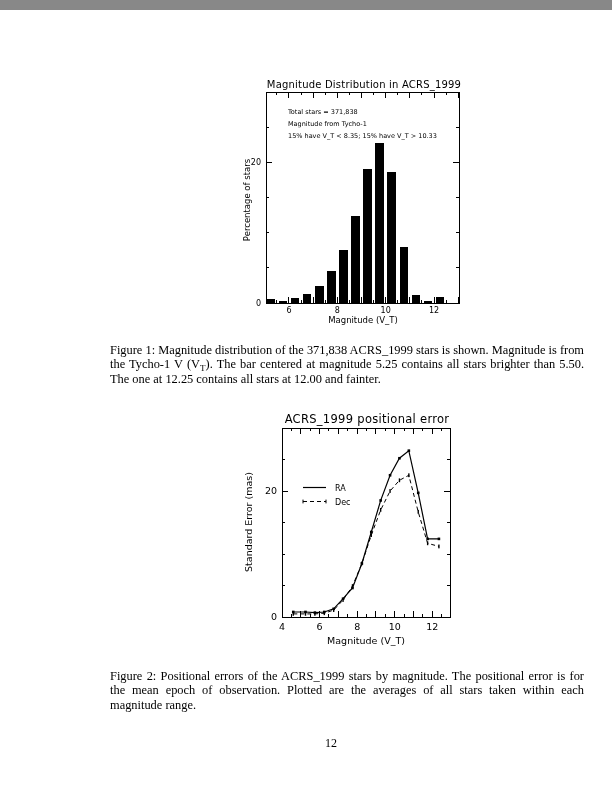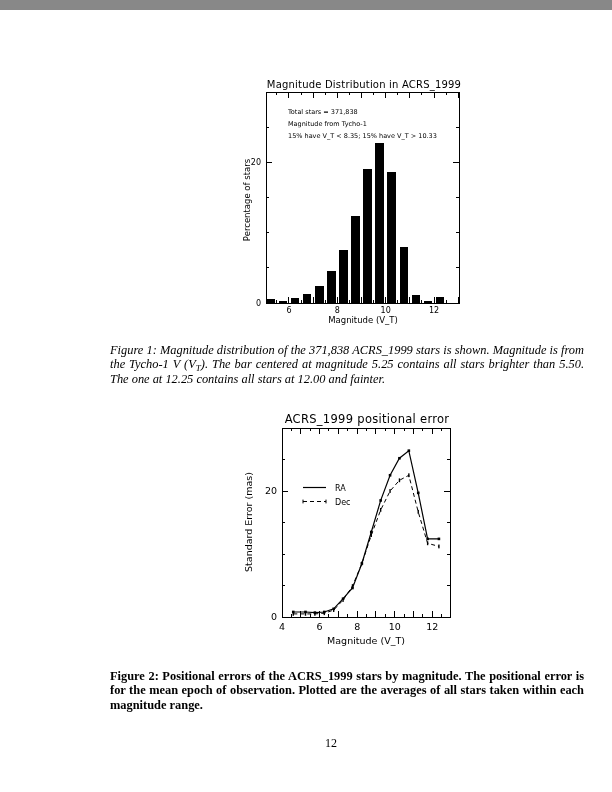--- a/index.html
+++ b/index.html
@@ -17,22 +17,22 @@
   .axlab2{font-size:9.5px;}
   #chart1 .tick-label{font-size:8px;}
   #chart2 .tick-label{font-size:9.5px;}
   .legtext{font-size:8px;}
   .caption{
     position:absolute;left:110px;width:474px;
     font-family:"Liberation Serif","DejaVu Serif",serif;
     font-size:12.4px;line-height:14.4px;text-align:justify;color:#000;
   }
   .caption sub{font-size:9px;line-height:0;}
-  #cap1{top:333px;font-style:italic;}
-  #cap2{top:659px;font-weight:bold;}
+  #cap1{top:333px;}
+  #cap2{top:659px;}
   .pagenum{
     position:absolute;left:301px;top:726px;width:60px;text-align:center;
     font-family:"Liberation Serif","DejaVu Serif",serif;font-size:12px;
   }
 </style>
 </head>
 <body>
 
 <div class="page">
 

